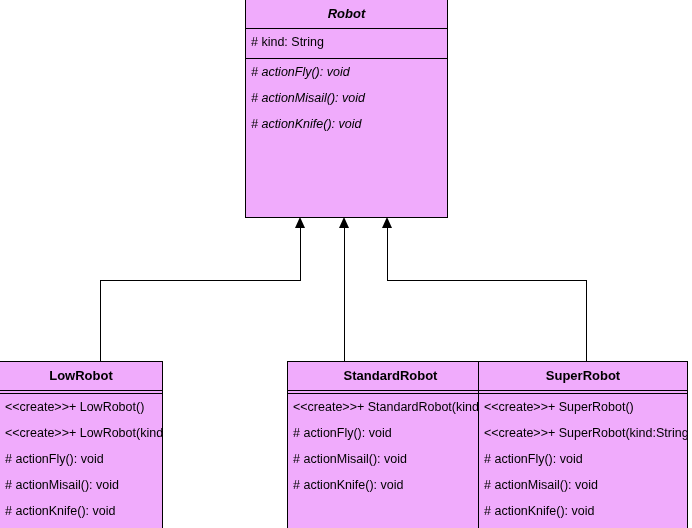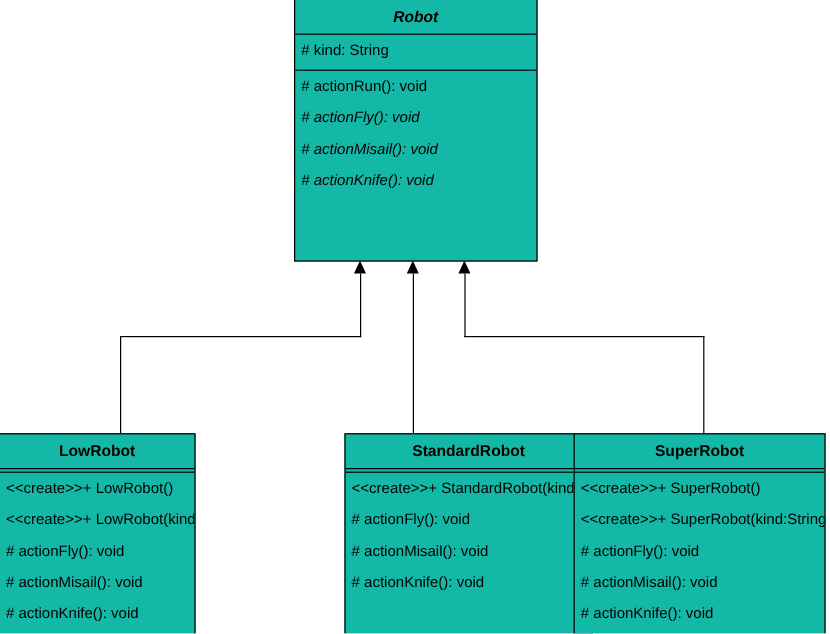--- a/index.html
+++ b/index.html
@@ -14,21 +14,21 @@
     background: #ffffff;
     overflow: hidden;
     font-family: "Liberation Sans", sans-serif;
     color: #000000;
   }
 
   
   .uml-class {
     position: absolute;
     box-sizing: border-box;
-    background: #14b8a6;
+    background: #f0abfc;
     border: 1px solid #000000;
   }
   .uml-title {
     box-sizing: border-box;
     text-align: center;
     font-size: 13px;
     line-height: 15px;
     padding: 6px 4px 7px 4px;
     border-bottom: 1px solid #000000;
     white-space: nowrap;
@@ -99,21 +99,20 @@
   <div class="conn-line conn-h" style="left:387px; top:280px; width:200px;"></div>
   <div class="conn-line conn-v" style="left:387px; top:228px; height:53px;"></div>
   <div class="arrowhead" style="left:382px; top:217px;"></div>
 
   <div class="uml-class" style="left:245px; top:-1px; width:203px; height:219px;">
     <div class="uml-title abstract">Robot</div>
     <div class="uml-compartment" style="height:30px;">
       <div class="uml-row"># kind: String</div>
     </div>
     <div class="uml-compartment last">
-      <div class="uml-row"># actionRun(): void</div>
       <div class="uml-row italic"># actionFly(): void</div>
       <div class="uml-row italic"># actionMisail(): void</div>
       <div class="uml-row italic"># actionKnife(): void</div>
     </div>
   </div>
 
   <div class="uml-class" style="left:-1px; top:361px; width:164px; height:168px;">
     <div class="uml-title concrete">LowRobot</div>
     <div class="uml-compartment empty"></div>
     <div class="uml-compartment last">

